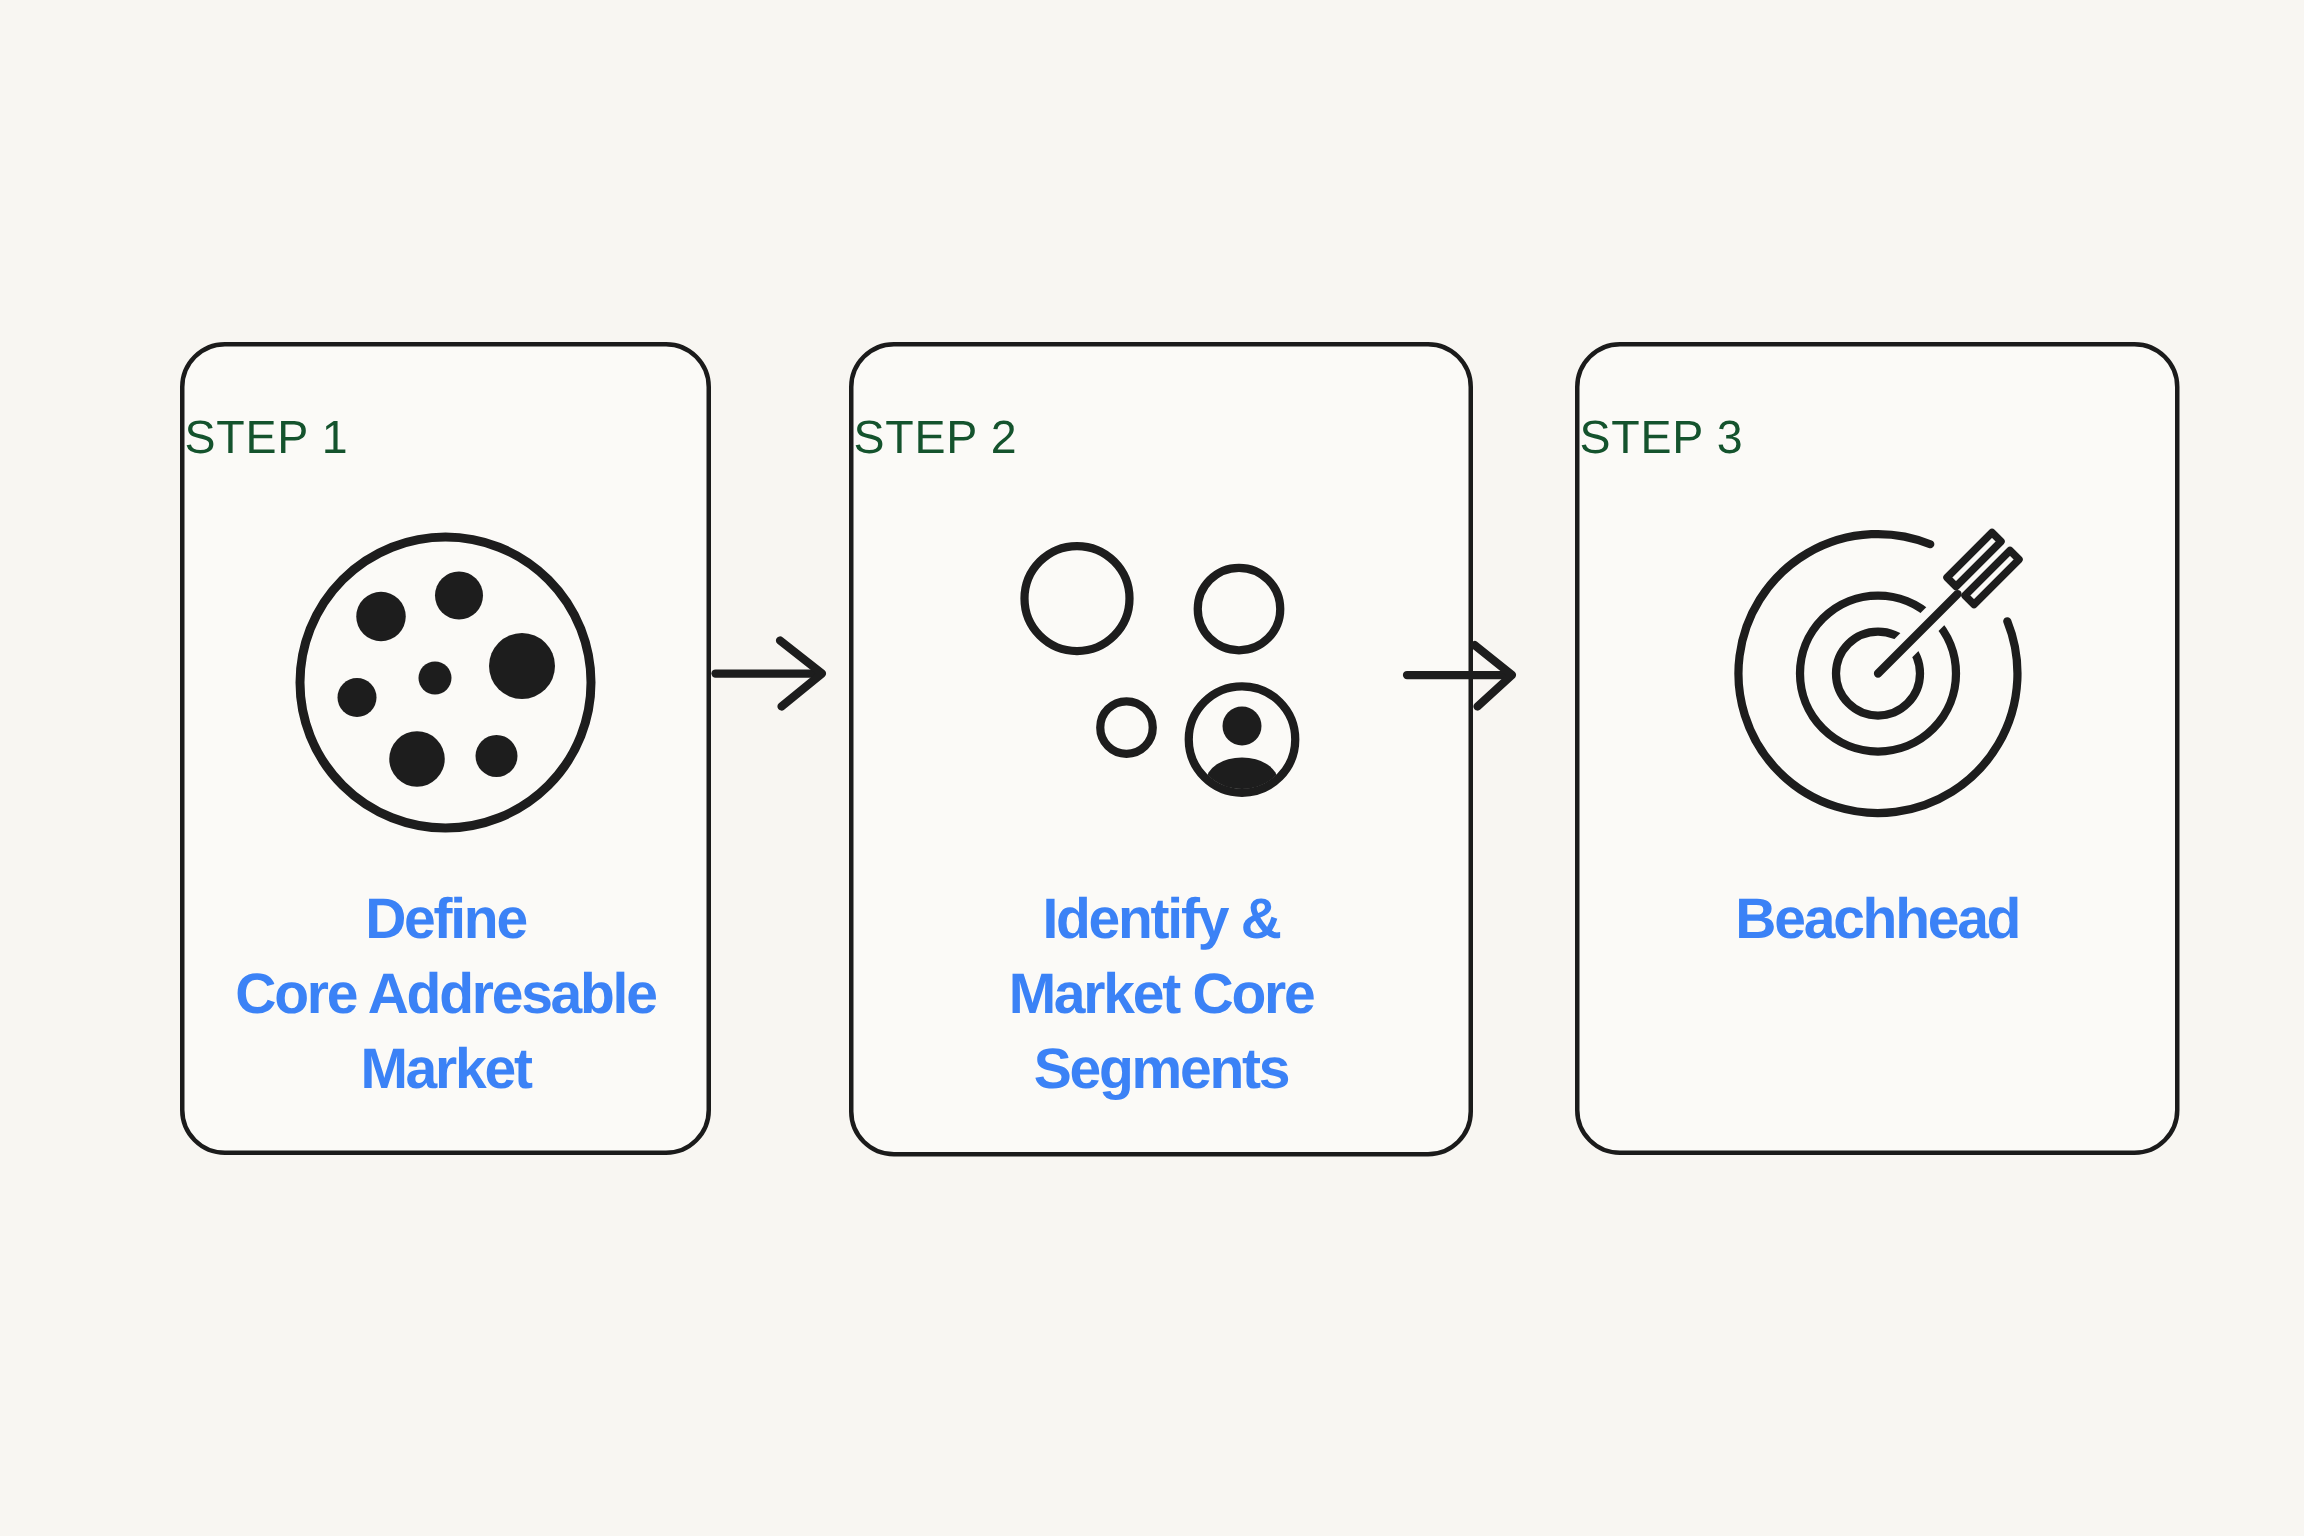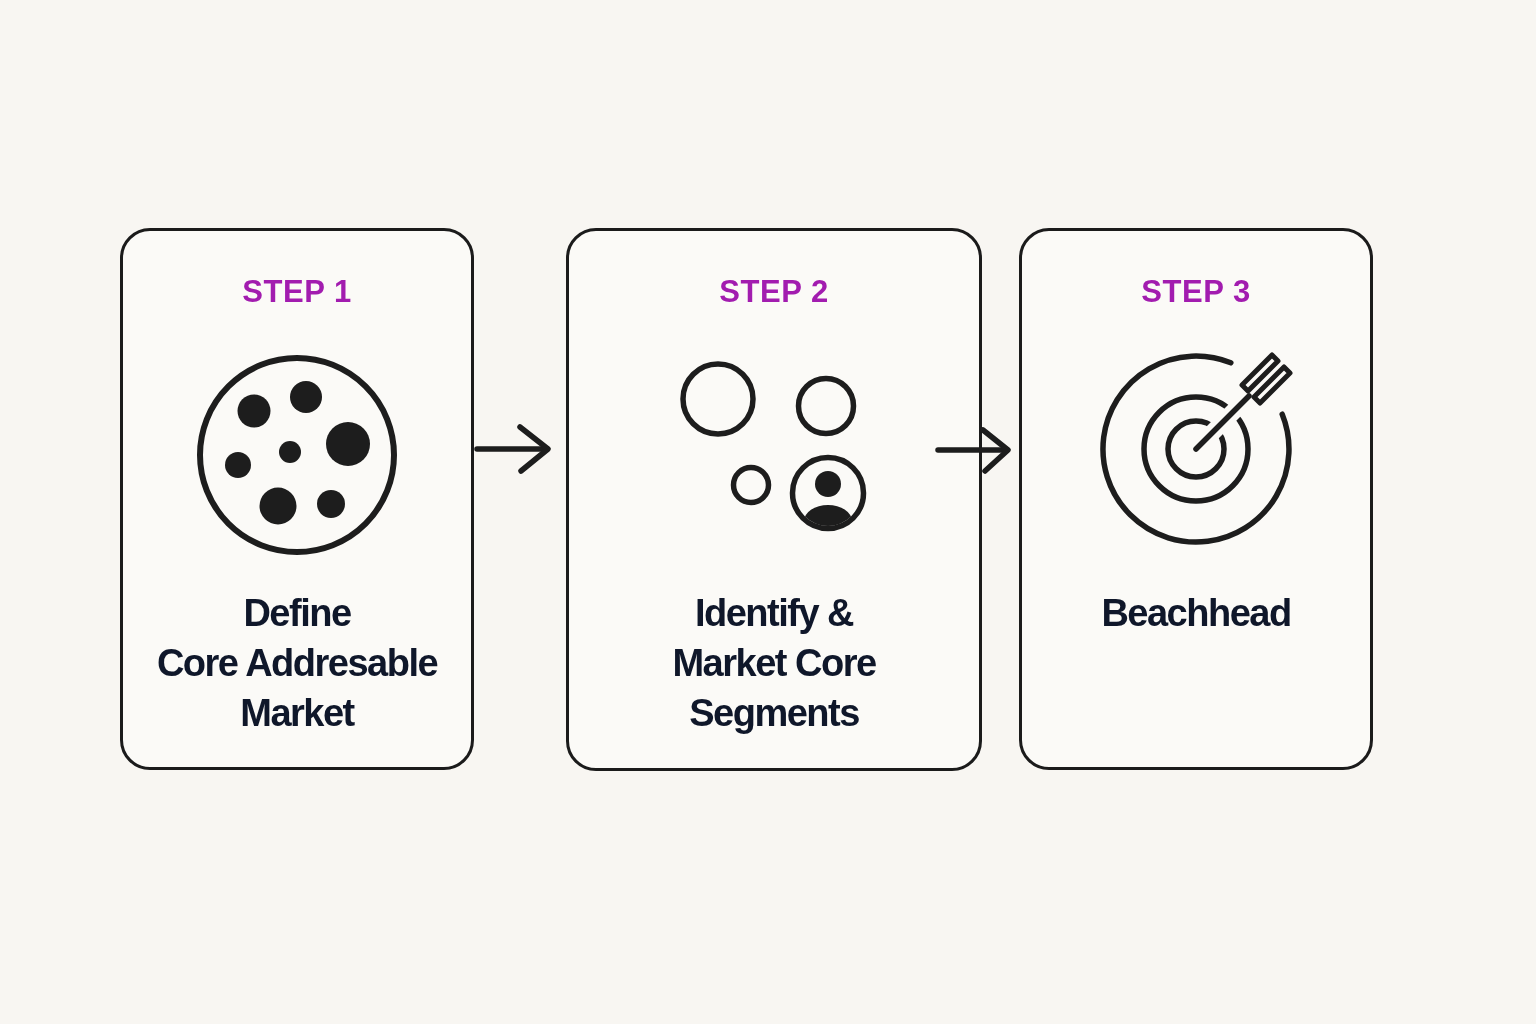--- a/index.html
+++ b/index.html
@@ -19,33 +19,32 @@
     position: absolute;
     top: 228px;
     height: 542px;
     background: #fbfaf7;
     border: 3.5px solid #1b1b1b;
     border-radius: 30px;
     box-sizing: border-box;
   }
   #card-1 { left: 120px;  width: 354px; }
   #card-2 { left: 566px;  width: 416px; height: 543px; }
-  #card-3 { left: 1019px; width: 354px; }
+  #card-3 { left: 1050px; width: 403px; }
 
   .step-heading {
     position: absolute;
     top: 45px;
     left: 0;
     right: 0;
-    text-align: center;
     font-size: 31px;
     line-height: 31px;
-    font-weight: 700;
+    font-weight: 400;
     letter-spacing: 0.5px;
-    color: #a21caf;
+    color: #14532d;
     white-space: nowrap;
   }
   .icon-wrap {
     position: absolute;
     left: 50%;
     transform: translateX(-50%);
   }
   #card-1 .icon-wrap { top: 118px; }
   #card-2 .icon-wrap { top: 126px; }
   #card-3 .icon-wrap { top: 116px; }
@@ -53,21 +52,21 @@
   .step-caption {
     position: absolute;
     top: 357px;
     left: 0;
     right: 0;
     text-align: center;
     font-size: 38px;
     line-height: 50px;
     font-weight: 700;
     letter-spacing: -1.5px;
-    color: #0f172a;
+    color: #3b82f6;
     white-space: nowrap;
   }
   .flow-arrow {
     position: absolute;
     top: 419px;
   }
   #arrow-1 { left: 474px; }
   #arrow-2 { left: 934px; top: 420px; }
 
   svg { display: block; }

